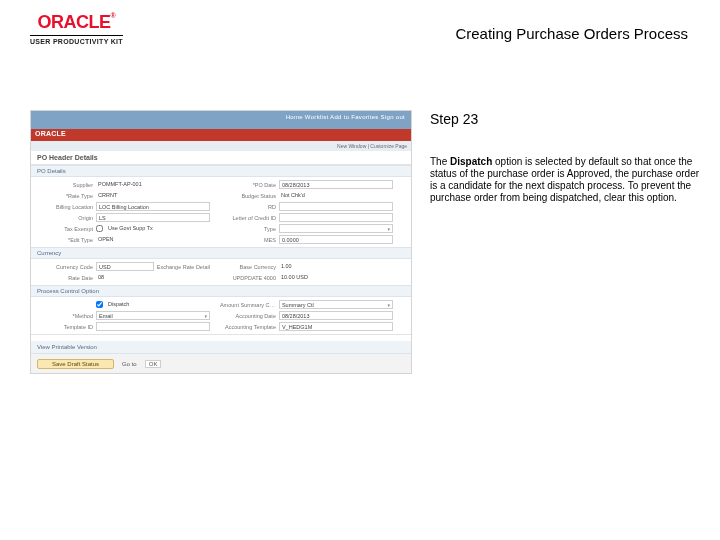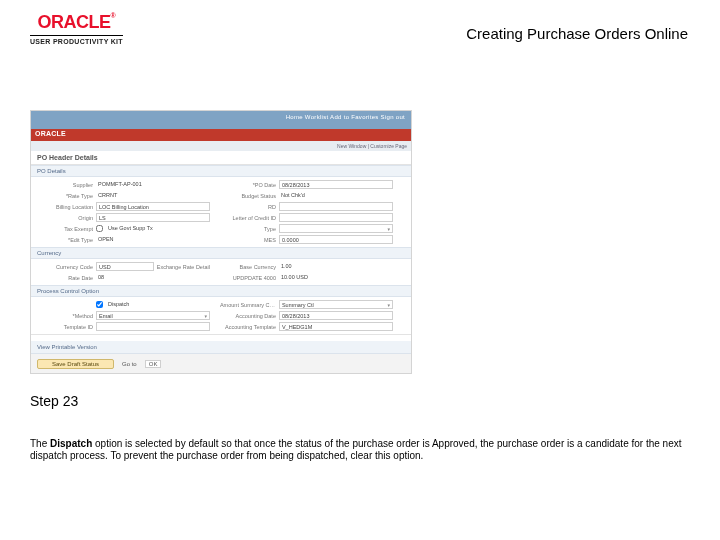--- a/index.html
+++ b/index.html
@@ -49,21 +49,20 @@
     color: #000;
     align-self: center;
   }
   .content {
     position: absolute;
     top: 110px;
     left: 30px;
     right: 20px;
     display: flex;
     gap: 18px;
-    flex-direction: column;
   }
   .thumb {
     width: 382px;
     height: 264px;
     border: 1px solid #d4d4d4;
     background: #eef1f4;
     position: relative;
     overflow: hidden;
     font-size: 0;
   }
@@ -136,21 +135,21 @@
 <body>
 
 <div class="header">
   <div class="logo-block">
     <div class="oracle-logo">
       <span>ORACLE</span><span class="rm">®</span>
     </div>
     <hr class="logo-rule">
     <div class="upk">USER PRODUCTIVITY KIT</div>
   </div>
-  <div class="page-title">Creating Purchase Orders Online</div>
+  <div class="page-title">Creating Purchase Orders Process</div>
 </div>
 
 <div class="content">
 
   <div class="thumb">
     <div class="topbar">
       <div class="tab">Home      Worklist      Add to Favorites      Sign out</div>
     </div>
     <div class="brandbar">
       <span>ORACLE</span>

